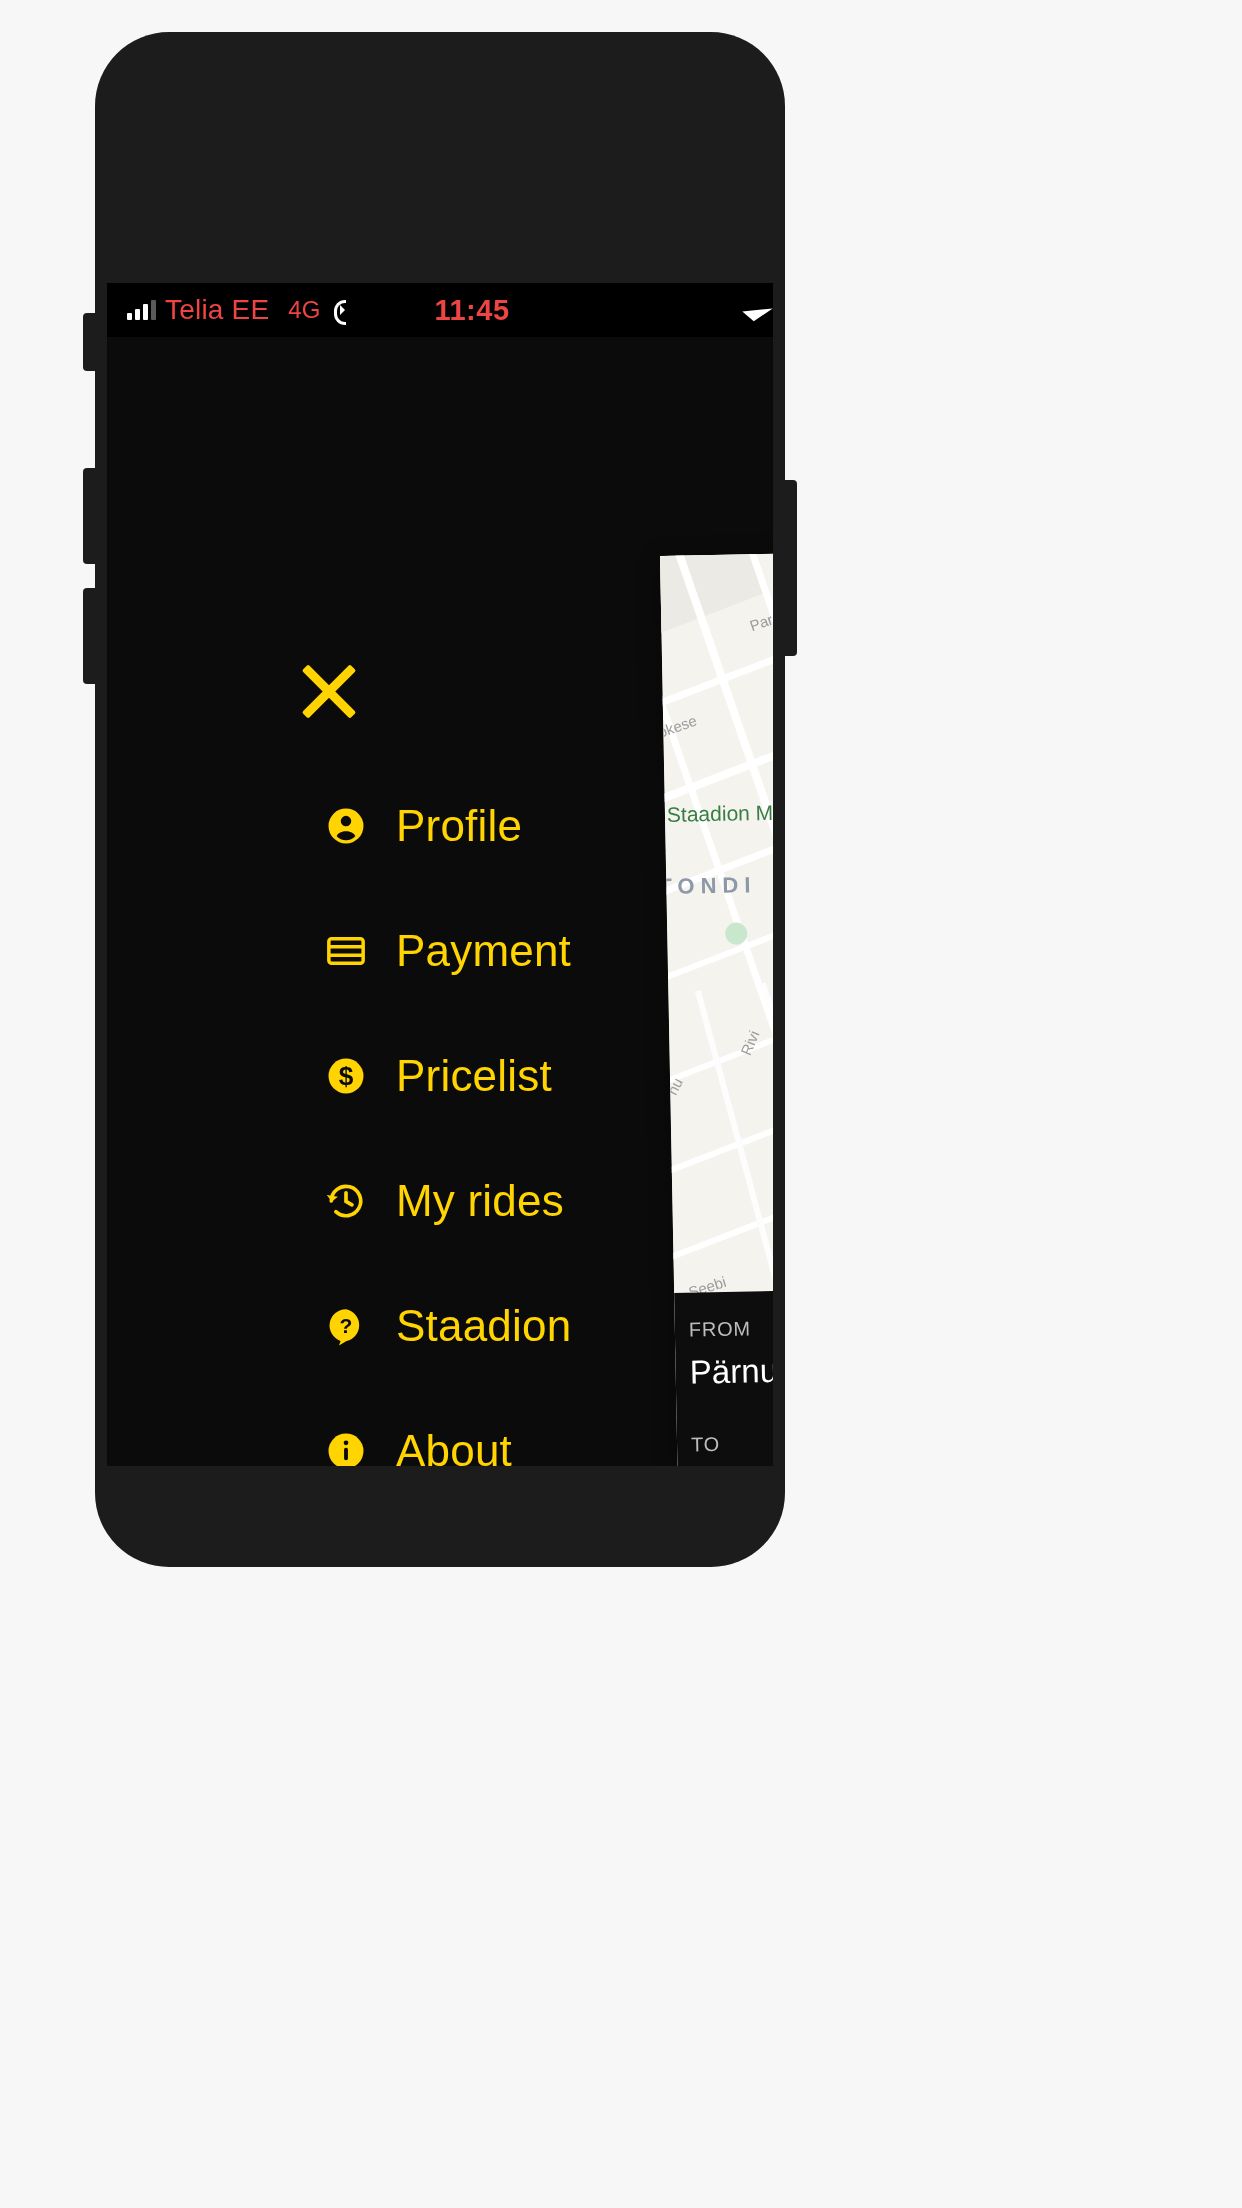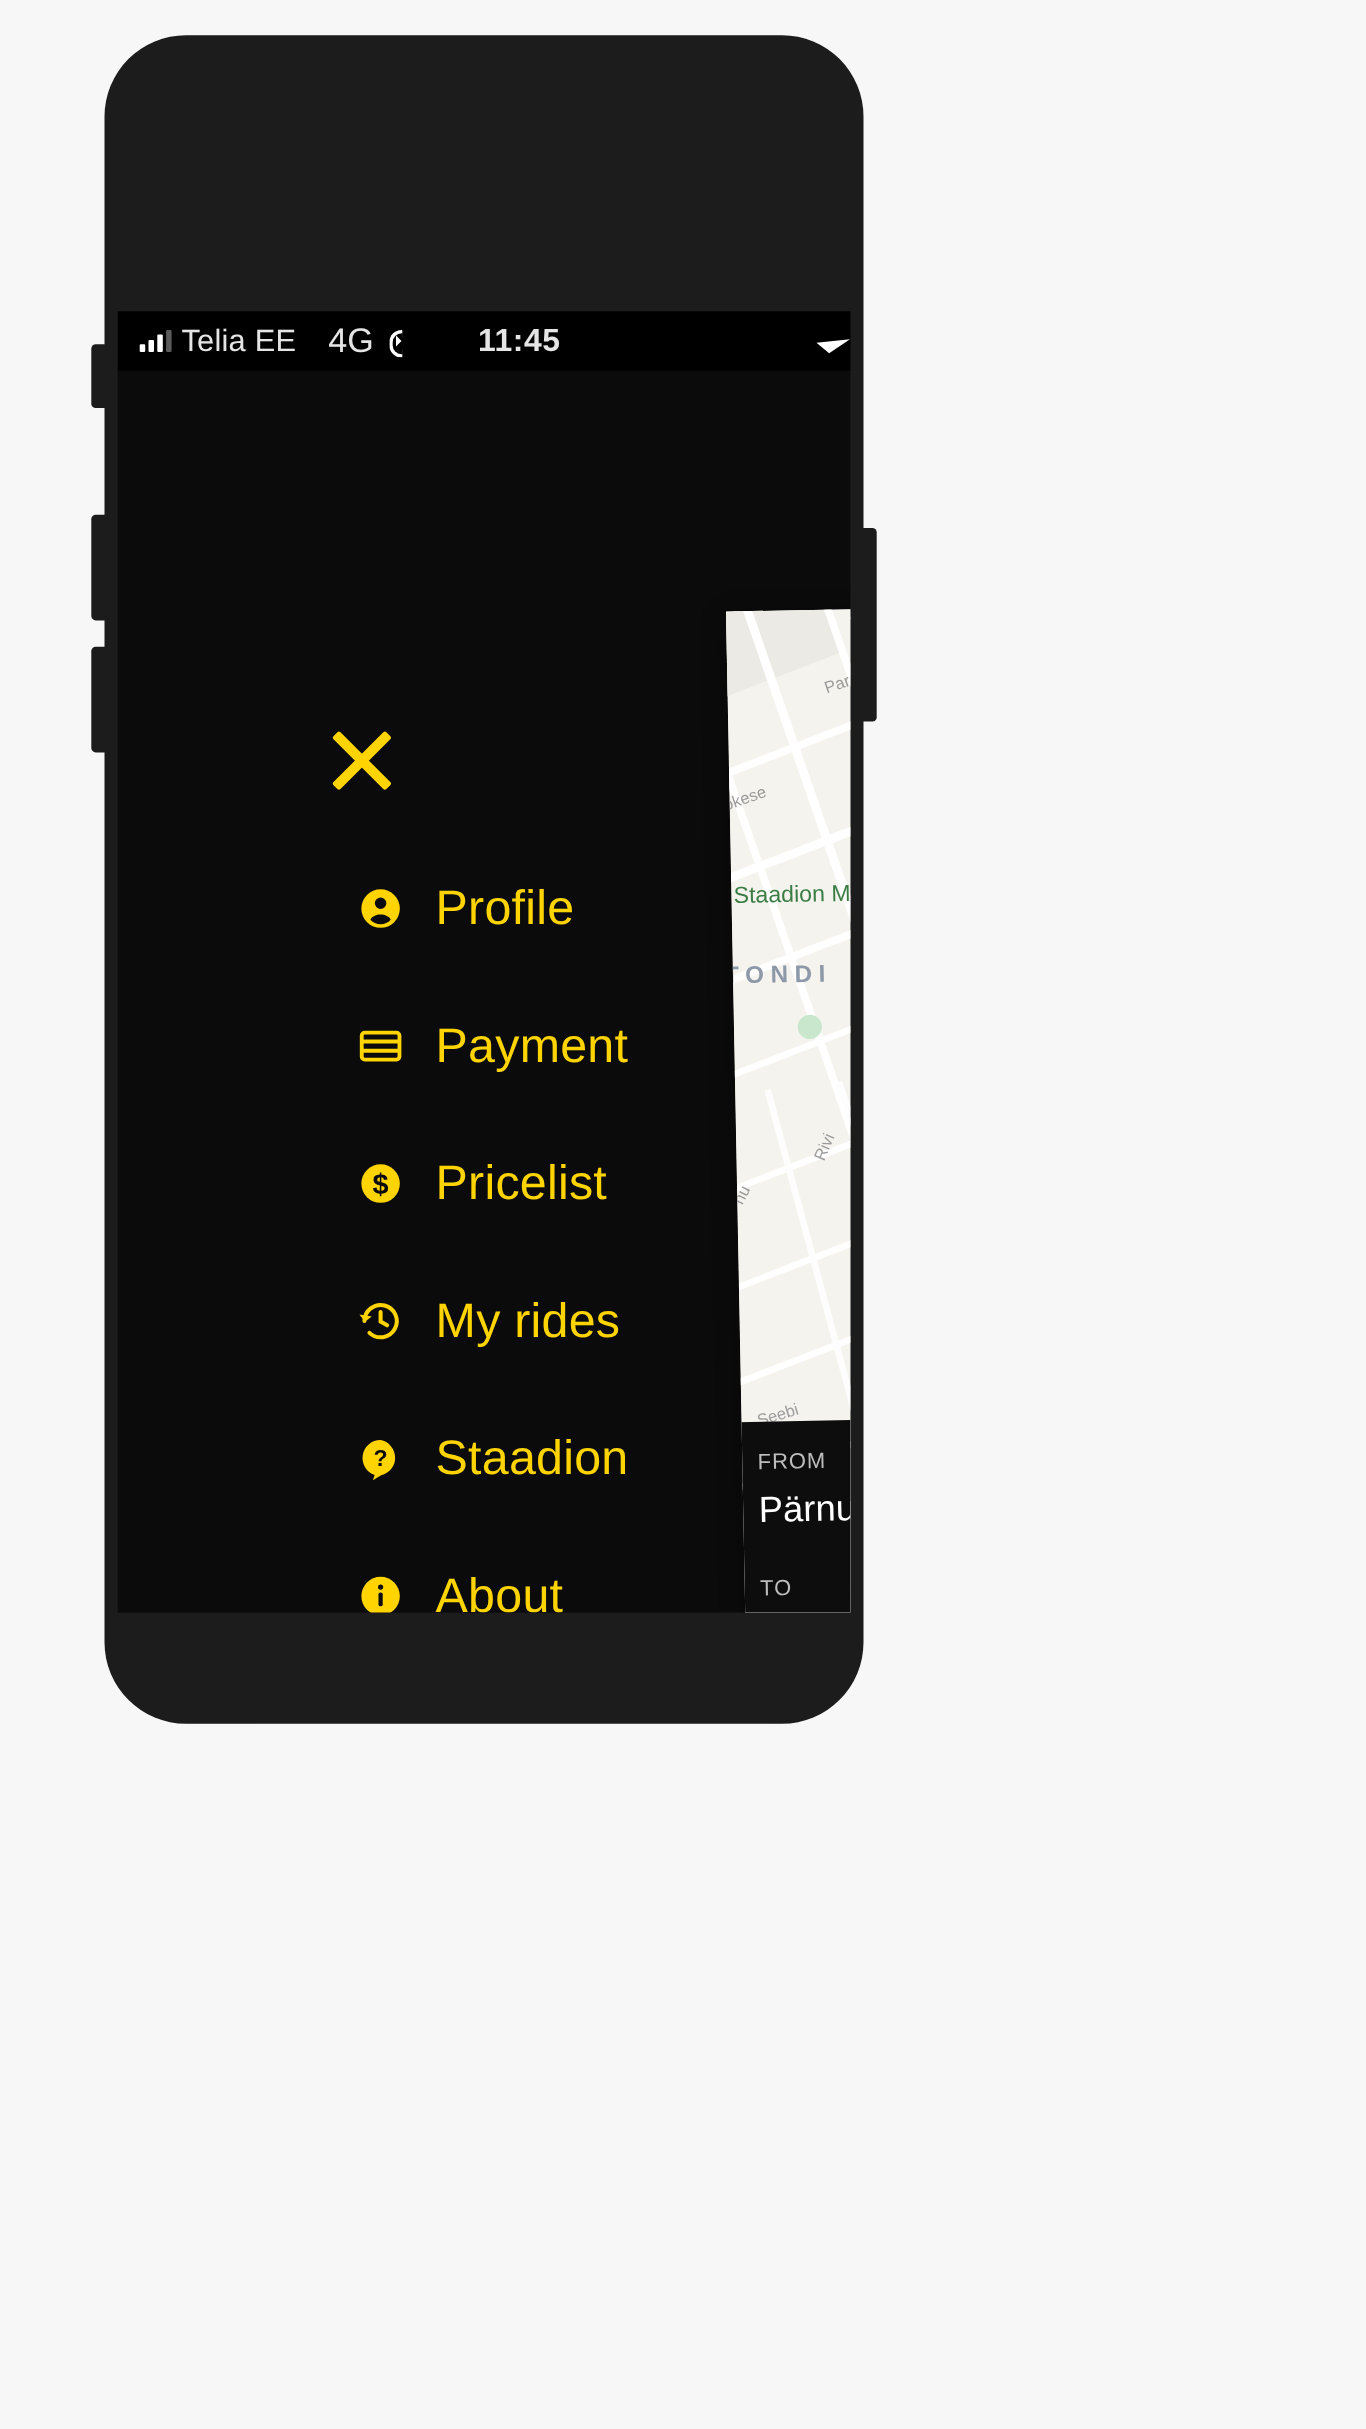--- a/index.html
+++ b/index.html
@@ -31,33 +31,33 @@
     left:107px; top:283px;
     width:666px; height:1183px;
     background:#0b0b0b;
     overflow:hidden;
   }
 
   
   #status-bar{
     position:absolute; left:0; top:0; width:730px; height:54px;
     background:#000;
-    color:#e5e5e5;
+    color:#ef4444;
     font-size:27px;
     display:flex; align-items:center;
   }
   #status-left{ position:absolute; left:20px; display:flex; align-items:center; gap:9px;}
   .sig-bars{ display:flex; align-items:flex-end; gap:3px; height:20px;}
   .sig-bars i{ display:block; width:5px; background:#fff; border-radius:1px;}
   .sig-bars i:nth-child(1){height:7px;}
   .sig-bars i:nth-child(2){height:11px;}
   .sig-bars i:nth-child(3){height:16px;}
   .sig-bars i:nth-child(4){height:20px;background:#5a5a5a;}
   #carrier{font-size:28px; letter-spacing:.2px;}
-  #net-type{font-size:31px; margin-left:20px;}
+  #net-type{font-size:24px; margin-left:10px;}
   #loc-arrow-small{
     display:inline-block; width:22px; height:22px; margin-left:4px;
     position:relative;
   }
   #loc-arrow-small::before{
     content:""; position:absolute; left:1px; top:1px;
     width:9px;height:19px; border:3px solid #fff; border-right:none;
     border-radius:11px 0 0 11px;
   }
   #loc-arrow-small::after{

